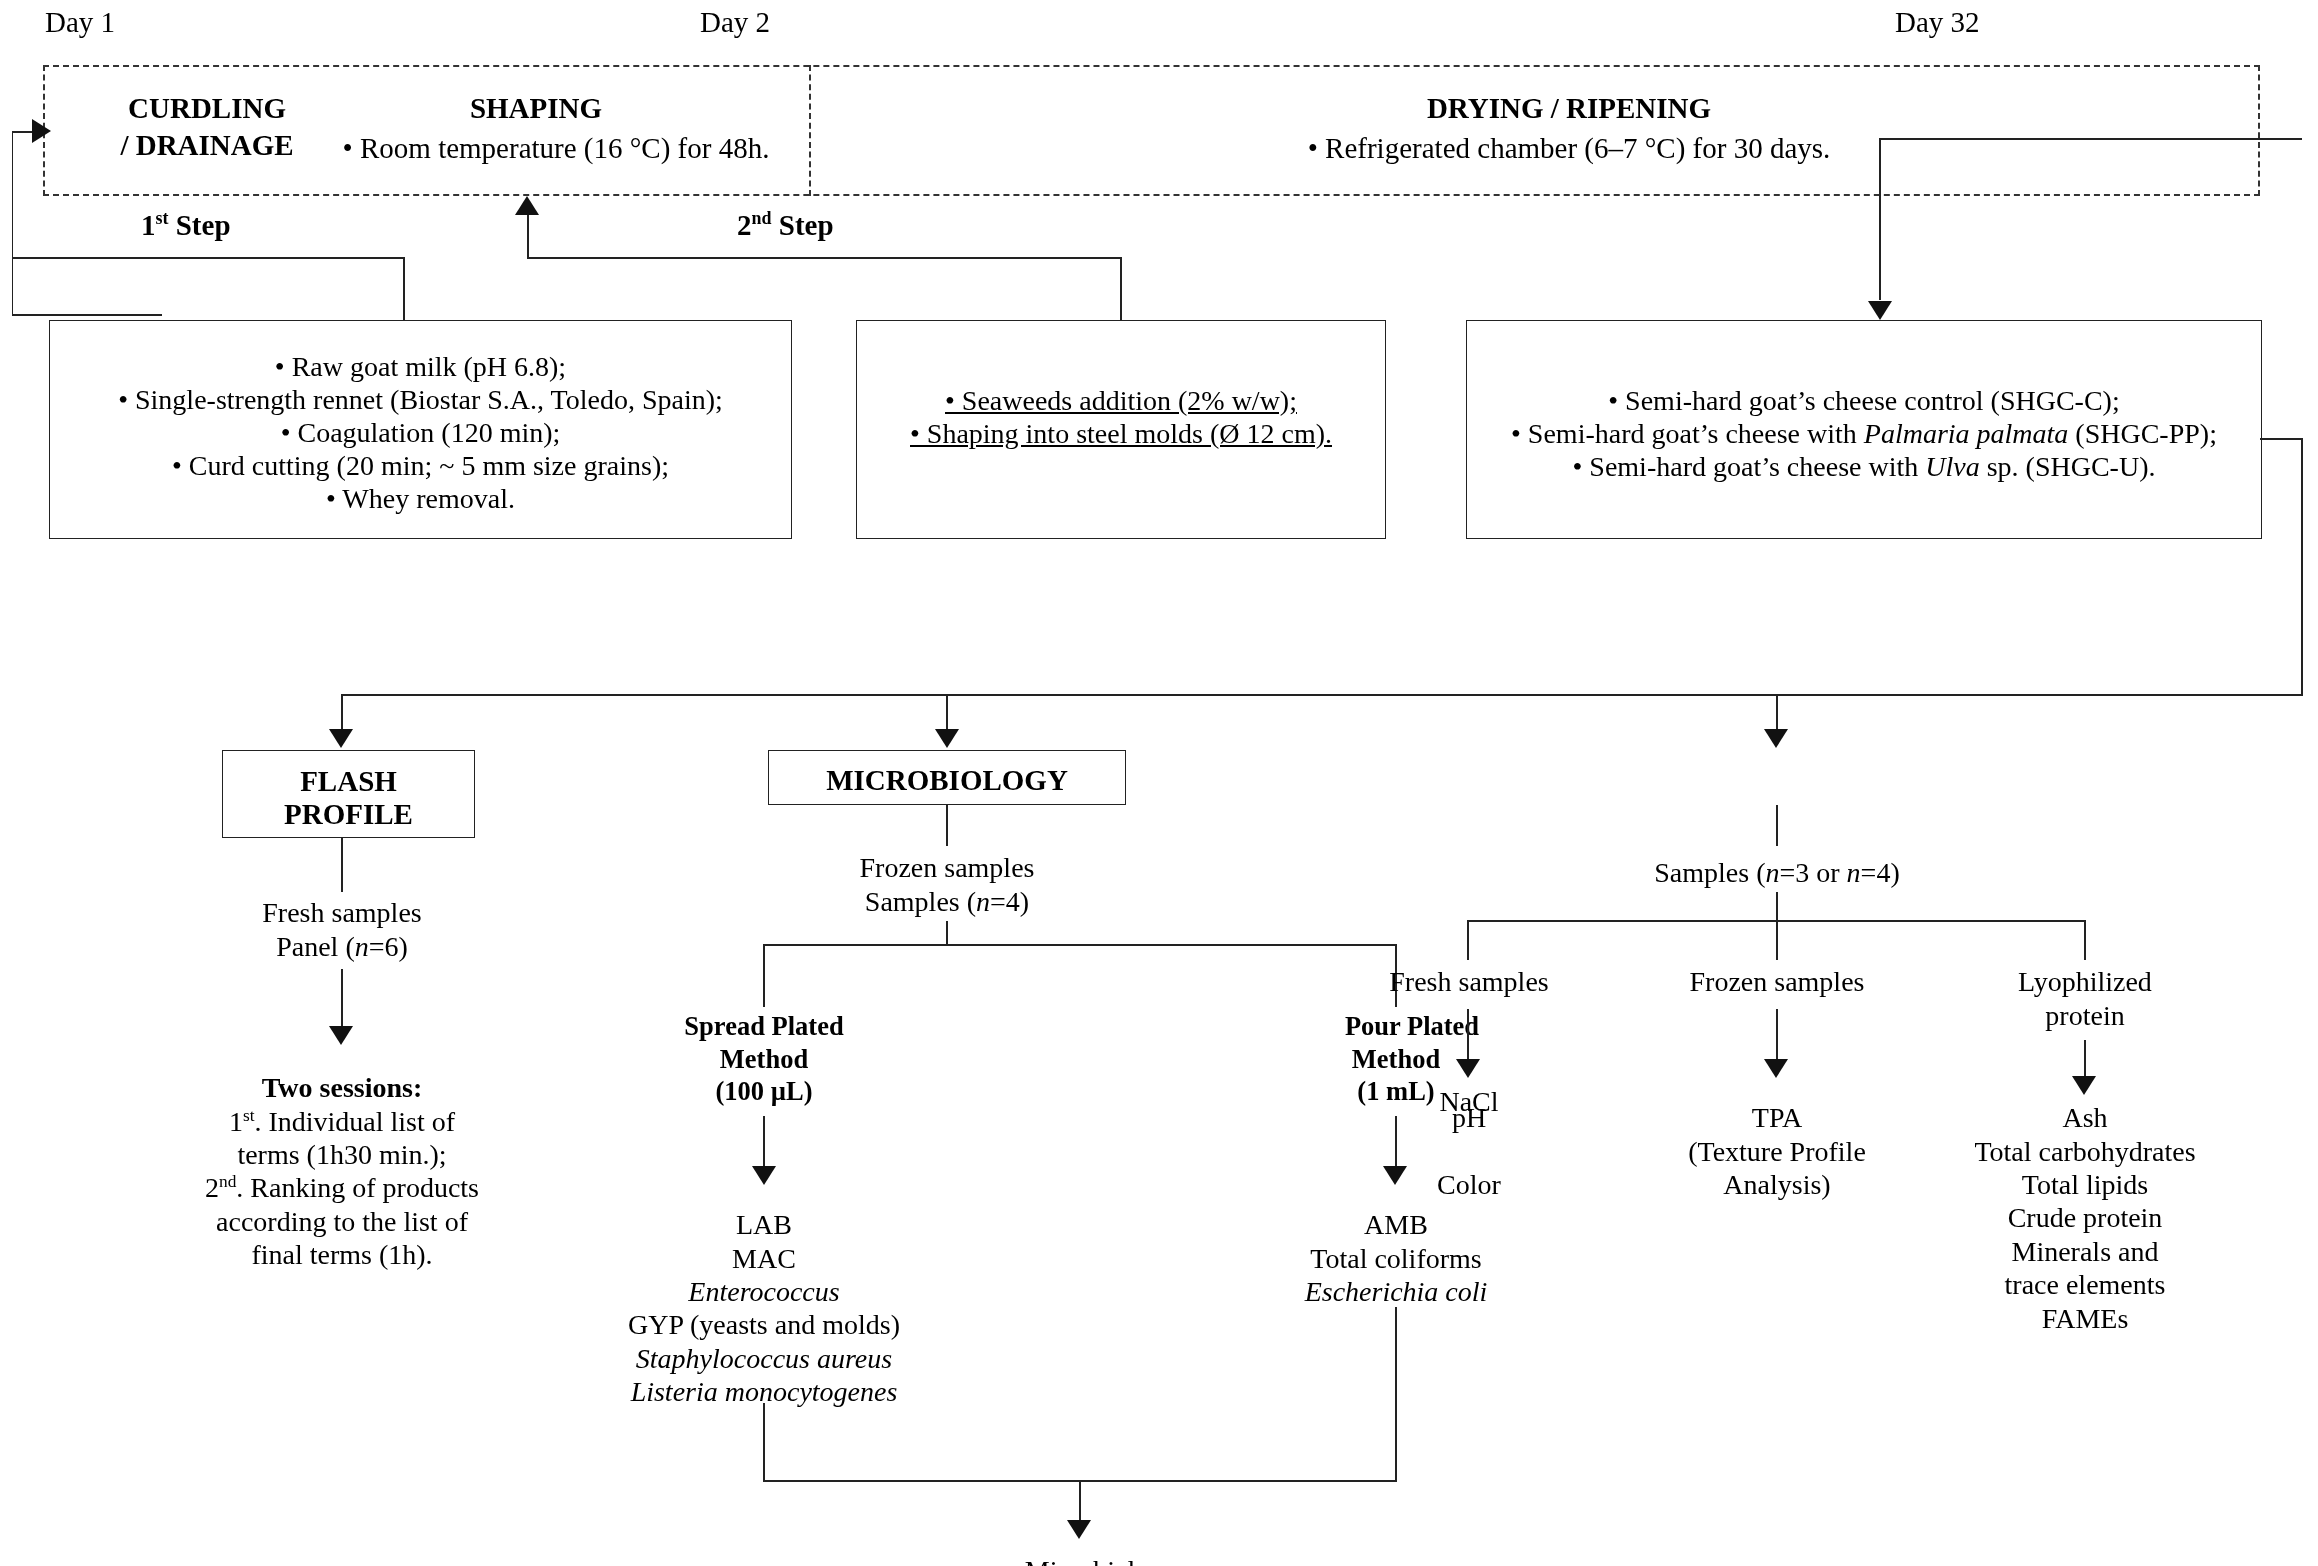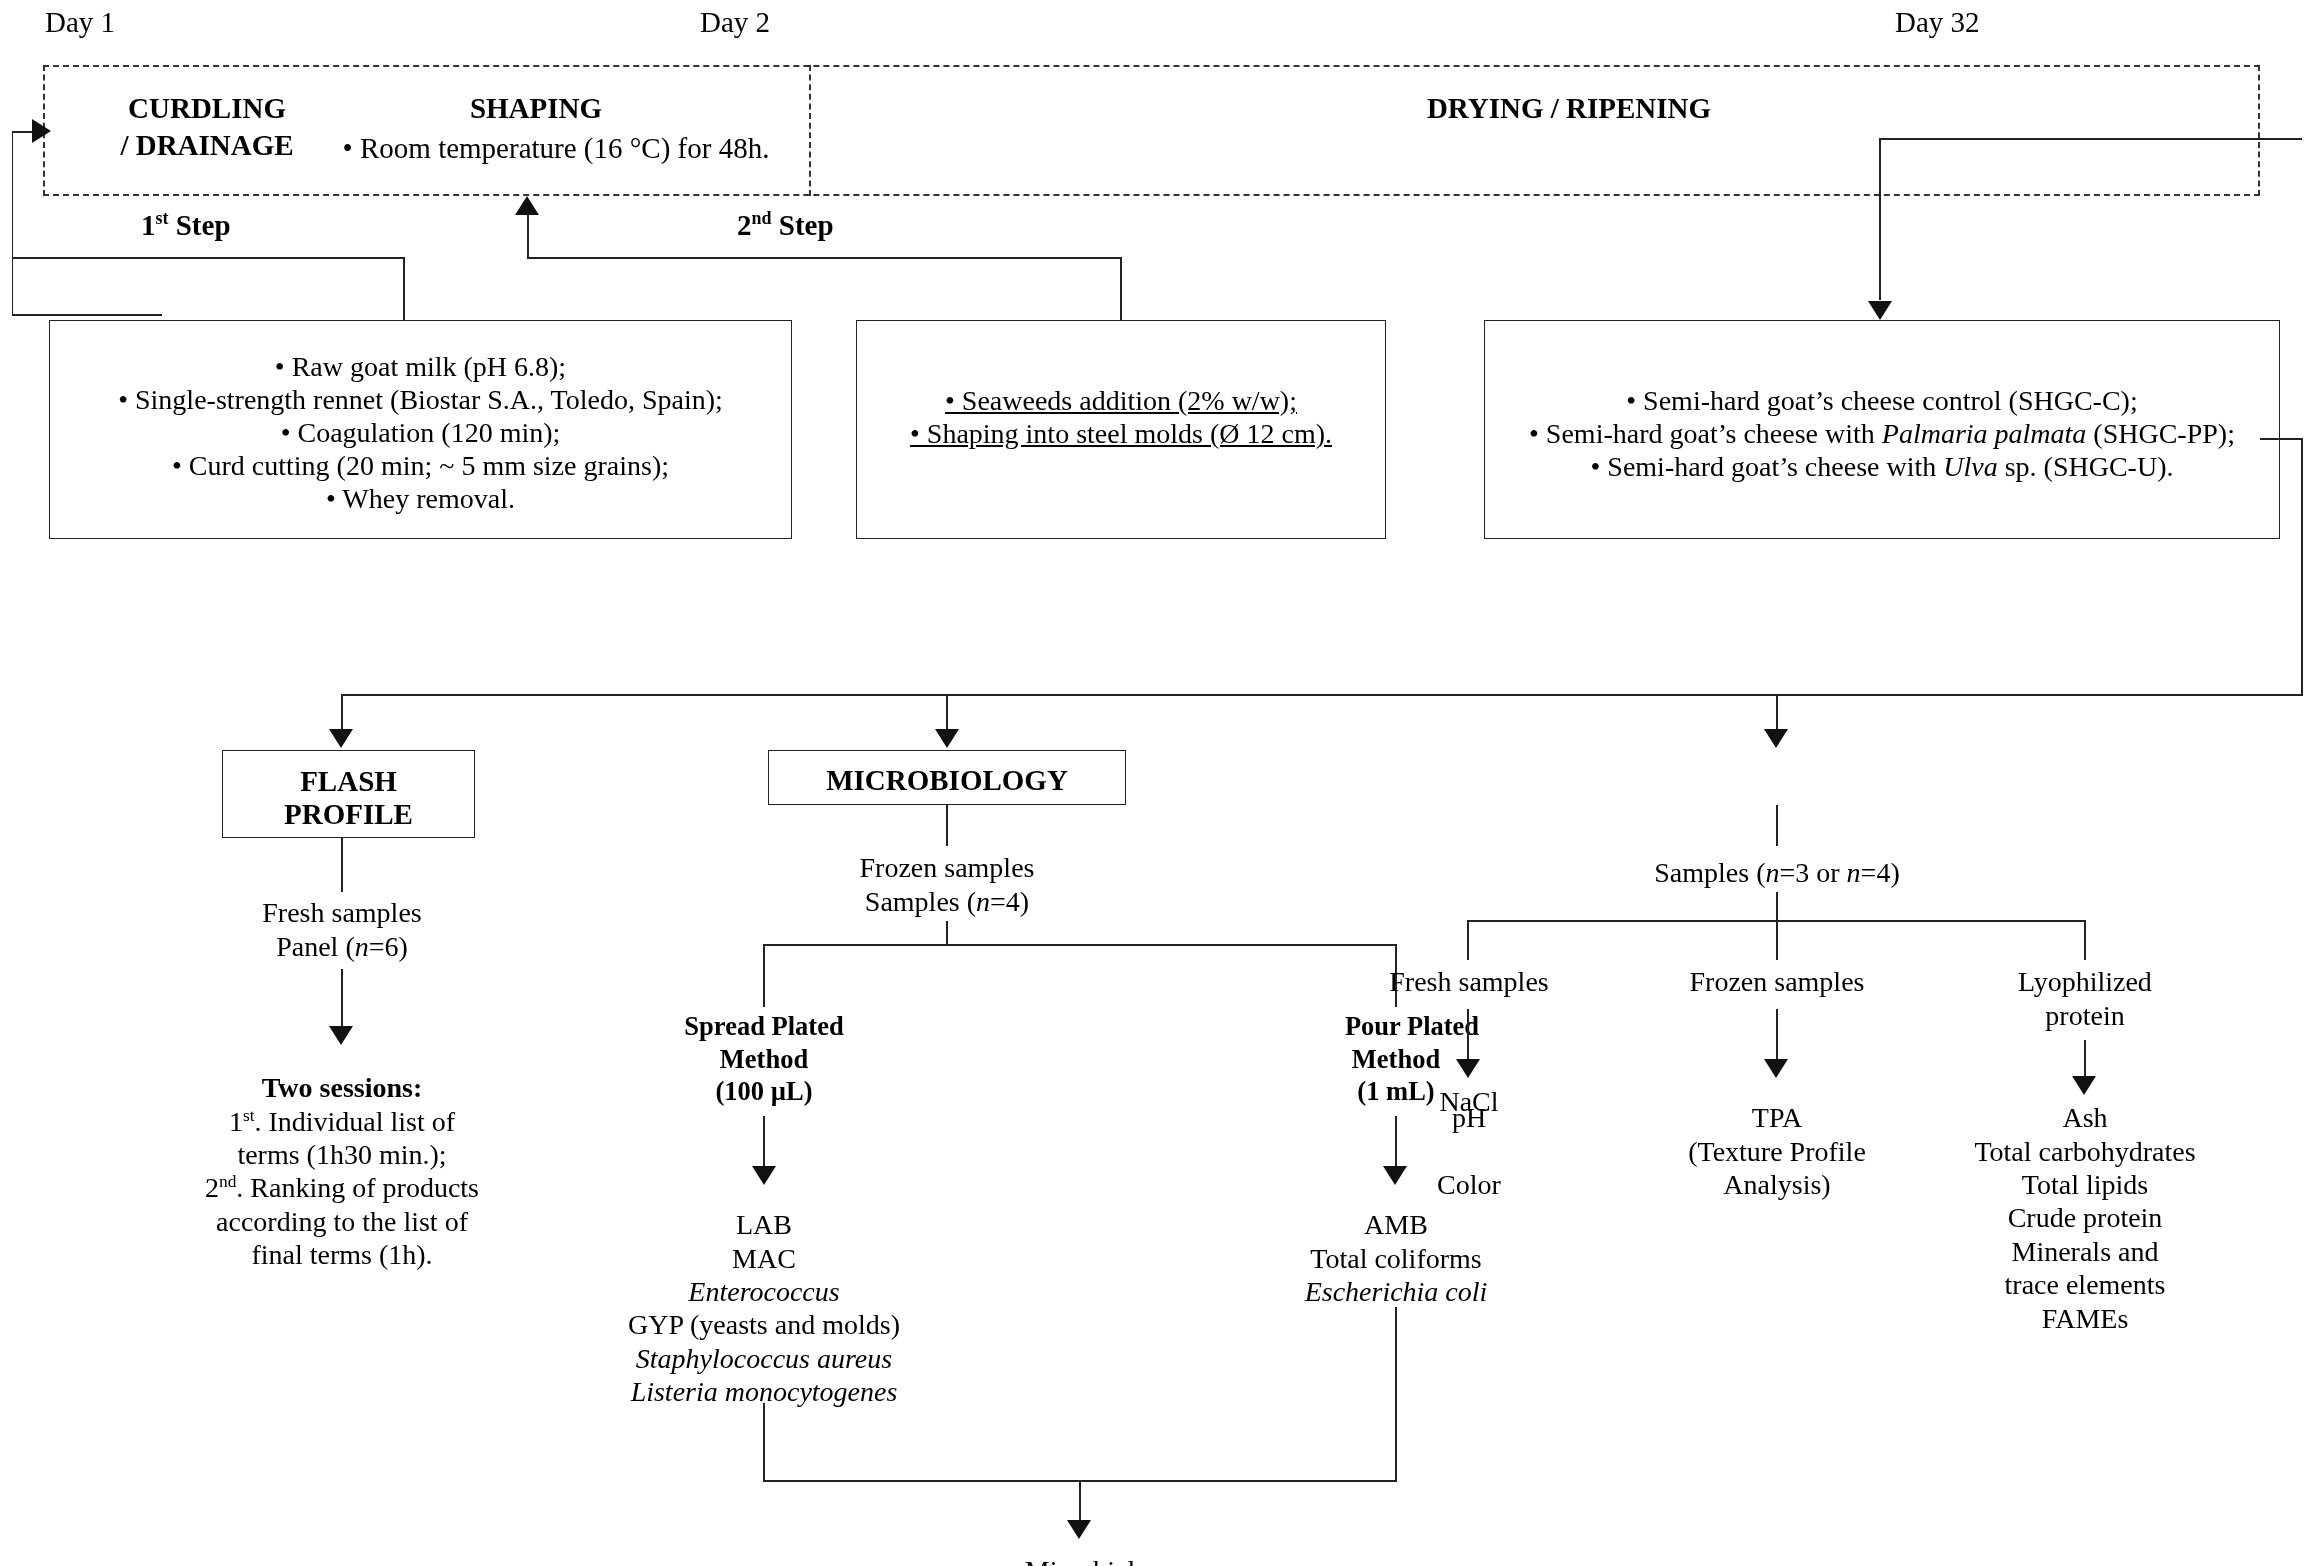--- a/index.html
+++ b/index.html
@@ -36,20 +36,21 @@
   <div class="dashbox" style="left:43px; top:65px; width:2217px; height:131px;"></div>
   <div class="vdash" style="left:809px; top:65px; height:131px;"></div>
 
   <div class="txt f50 b ctr" style="left:207px; top:91px;">CURDLING</div>
   <div class="txt f50 b ctr" style="left:207px; top:128px;">/ DRAINAGE</div>
 
   <div class="txt f50 b ctr" style="left:536px; top:91px;">SHAPING</div>
   <div class="txt f50 ctr" style="left:556px; top:131px;">• Room temperature (16 °C) for 48h.</div>
 
   <div class="txt f50 b ctr" style="left:1569px; top:91px;">DRYING / RIPENING</div>
+  <div class="txt f50 ctr" style="left:1569px; top:131px;">• Refrigerated chamber (6–7 °C) for 30 days.</div>
 
   <div class="vline" style="left:11.5px; top:131px; height:183px;"></div>
   <div class="hline" style="left:11.5px; top:131px; width:33px;"></div>
   <div class="arrow-right" style="left:32px; top:119px;"></div>
   <div class="hline" style="left:11.5px; top:314px; width:150px;"></div>
 
   <div class="txt f50 b" style="left:141px; top:208px;"><span>1</span><sup>st</sup> <span>Step</span></div>
   <div class="txt f50 b" style="left:737px; top:208px;"><span>2</span><sup>nd</sup> <span>Step</span></div>
 
   <div class="vline" style="left:403px; top:257px; height:65px;"></div>
@@ -74,21 +75,21 @@
     </div>
   </div>
 
   <div class="box" style="left:856px; top:320px; width:530px; height:219px;">
     <div class="bullets" style="position:absolute; left:0; right:0; top:63px;">
       <div class="txt f48" style="position:relative; display:block; text-align:center; white-space:nowrap;text-decoration:underline;">•   Seaweeds addition (2% w/w);</div>
       <div class="txt f48" style="position:relative; display:block; text-align:center; white-space:nowrap;text-decoration:underline;">•   Shaping into steel molds (Ø 12 cm).</div>
     </div>
   </div>
 
-  <div class="box" style="left:1466px; top:320px; width:796px; height:219px;margin-left:18px;">
+  <div class="box" style="left:1466px; top:320px; width:796px; height:219px;">
     <div class="bullets" style="position:absolute; left:0; right:0; top:63px;">
       <div class="txt f48" style="position:relative; display:block; text-align:center; white-space:nowrap;">•   Semi-hard goat’s cheese control (SHGC-C);</div>
       <div class="txt f48" style="position:relative; display:block; text-align:center; white-space:nowrap;"><span>•   Semi-hard goat’s cheese with </span><span class="i">Palmaria palmata</span><span> (SHGC-PP);</span></div>
       <div class="txt f48" style="position:relative; display:block; text-align:center; white-space:nowrap;"><span>•   Semi-hard goat’s cheese with </span><span class="i">Ulva</span><span> sp. (SHGC-U).</span></div>
     </div>
   </div>
 
   <div class="hline" style="left:2260px; top:438px; width:42px;"></div>
   <div class="vline" style="left:2301px; top:438px; height:258px;"></div>
 

